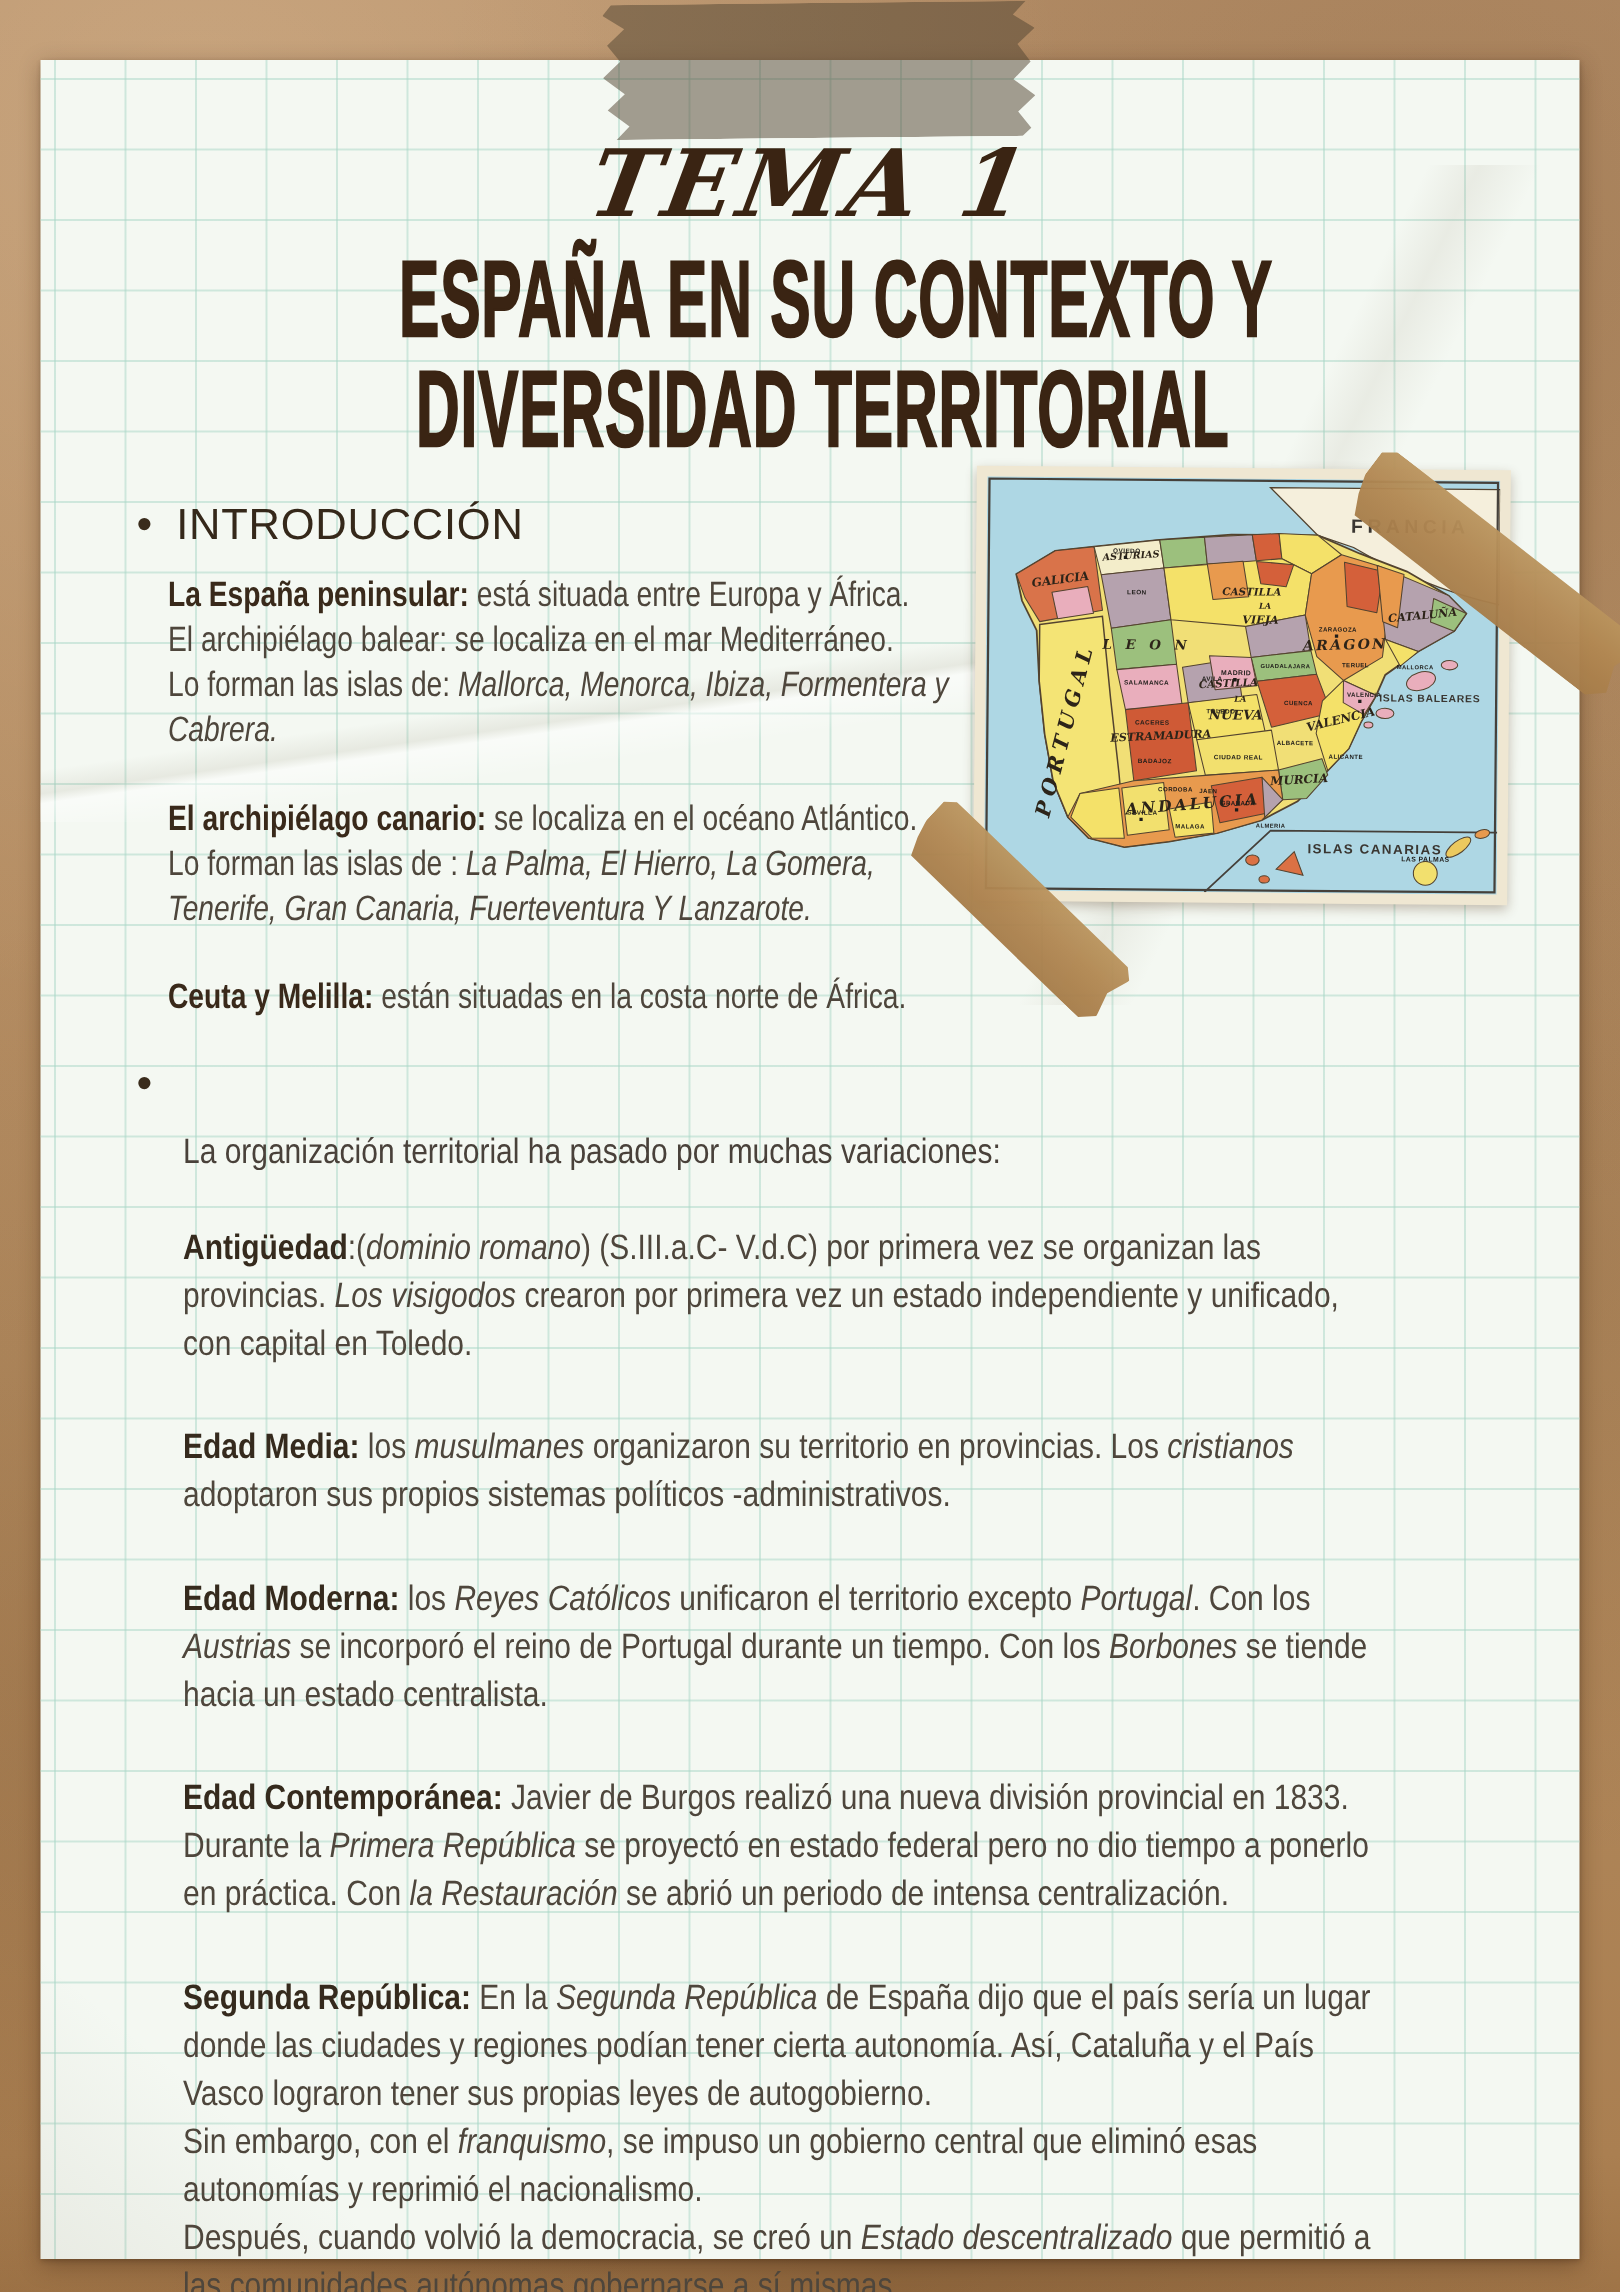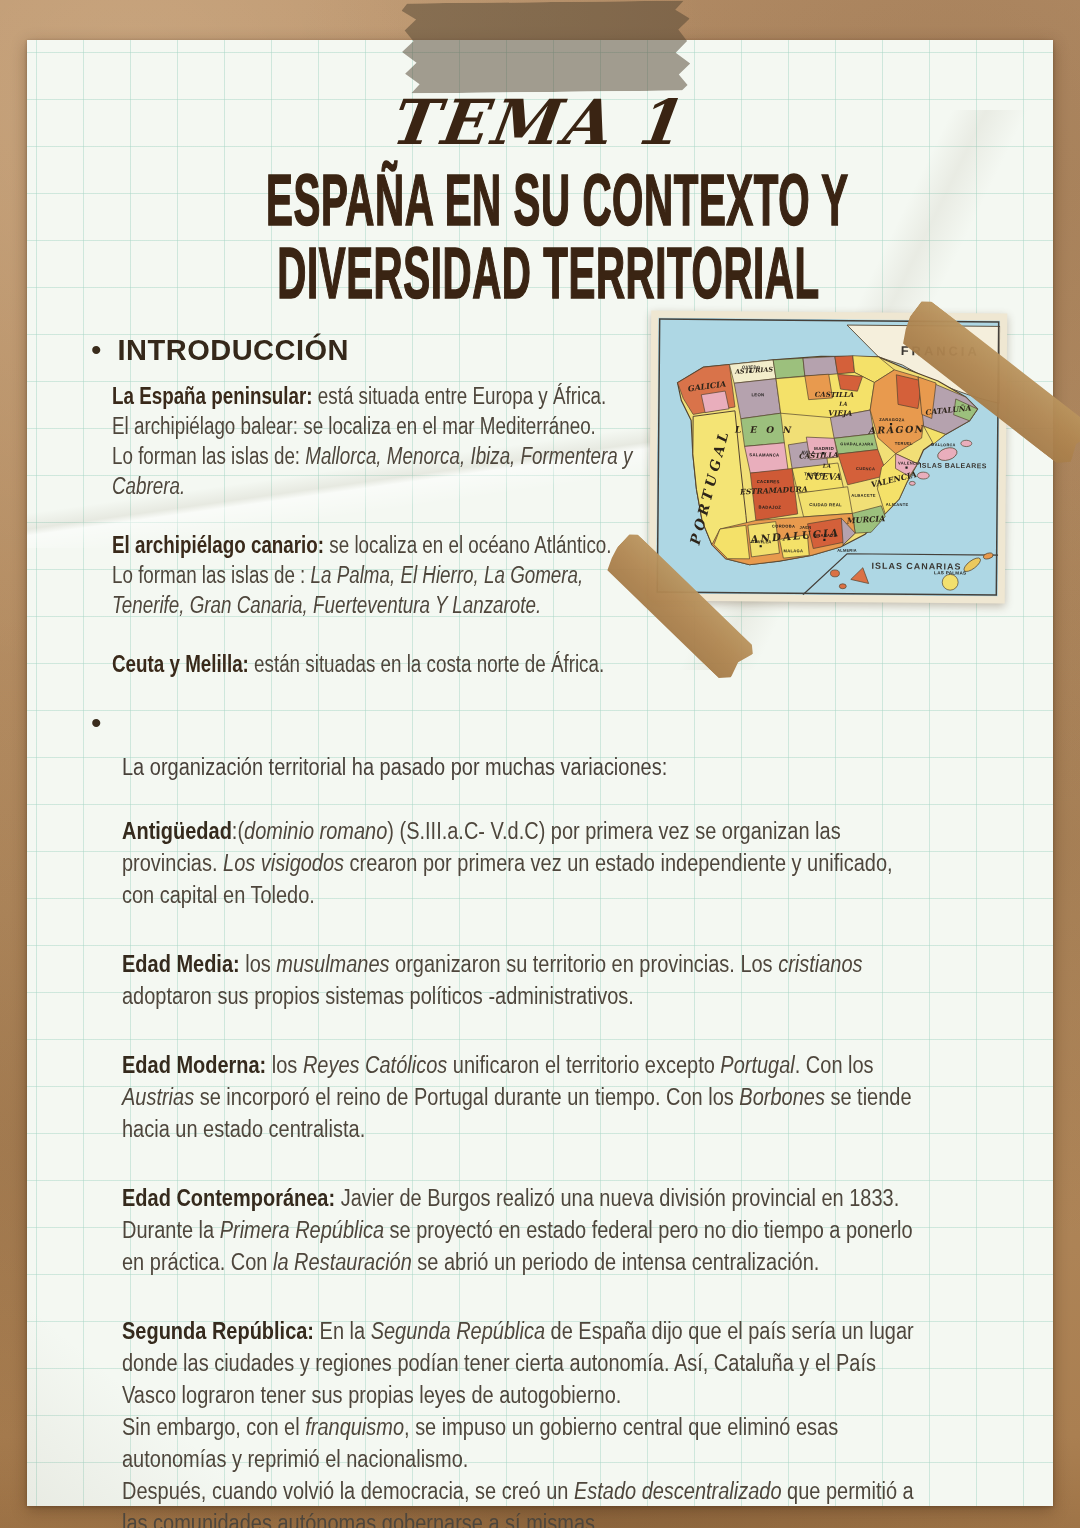--- a/index.html
+++ b/index.html
@@ -69,21 +69,21 @@
   .big-title .line{
     display:block;font-weight:700;font-size:72px;line-height:73px;white-space:nowrap;
     transform:scaleX(.56);transform-origin:50% 50%;color:#3a2413;
     -webkit-text-stroke:1.6px #3a2413;letter-spacing:1px;
   }
 
   
   .content{position:relative;padding-left:64px;}
   .sec-head{display:flex;align-items:baseline;gap:16px;margin-top:24px;color:#35281a;}
   .sec-head .dot{font-size:30px;line-height:30px;color:#3a2c1c;}
-  .sec-head h2{margin:0;font-size:29px;font-weight:700;letter-spacing:.5px;color:#35281a;}
+  .sec-head h2{margin:0;font-size:29px;font-weight:400;letter-spacing:.5px;color:#35281a;}
   .sec-head.small h2{font-size:24.5px;letter-spacing:.2px;}
 
   .intro-col{
     width:720px;margin-top:14px;margin-left:21px;
     transform:scaleX(.80);transform-origin:0 0;
     font-size:23.5px;line-height:30px;color:#4e463c;
   }
   .intro-col p{margin:0 0 29px;white-space:nowrap;}
   .intro-col strong{color:#39291a;font-weight:700;}
   .intro-col em{font-style:italic;}

